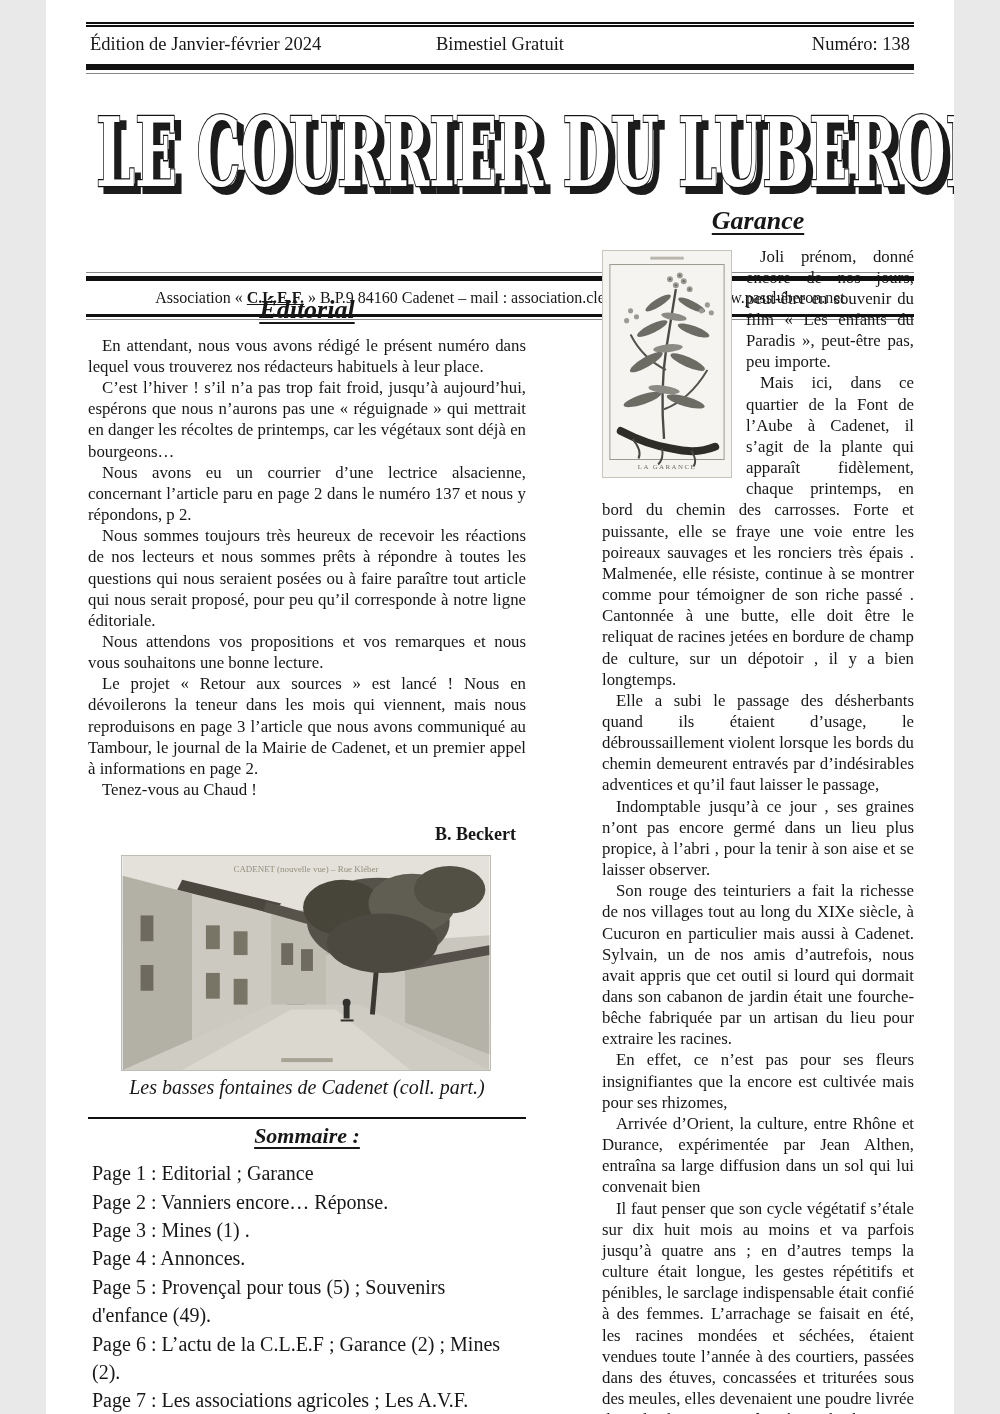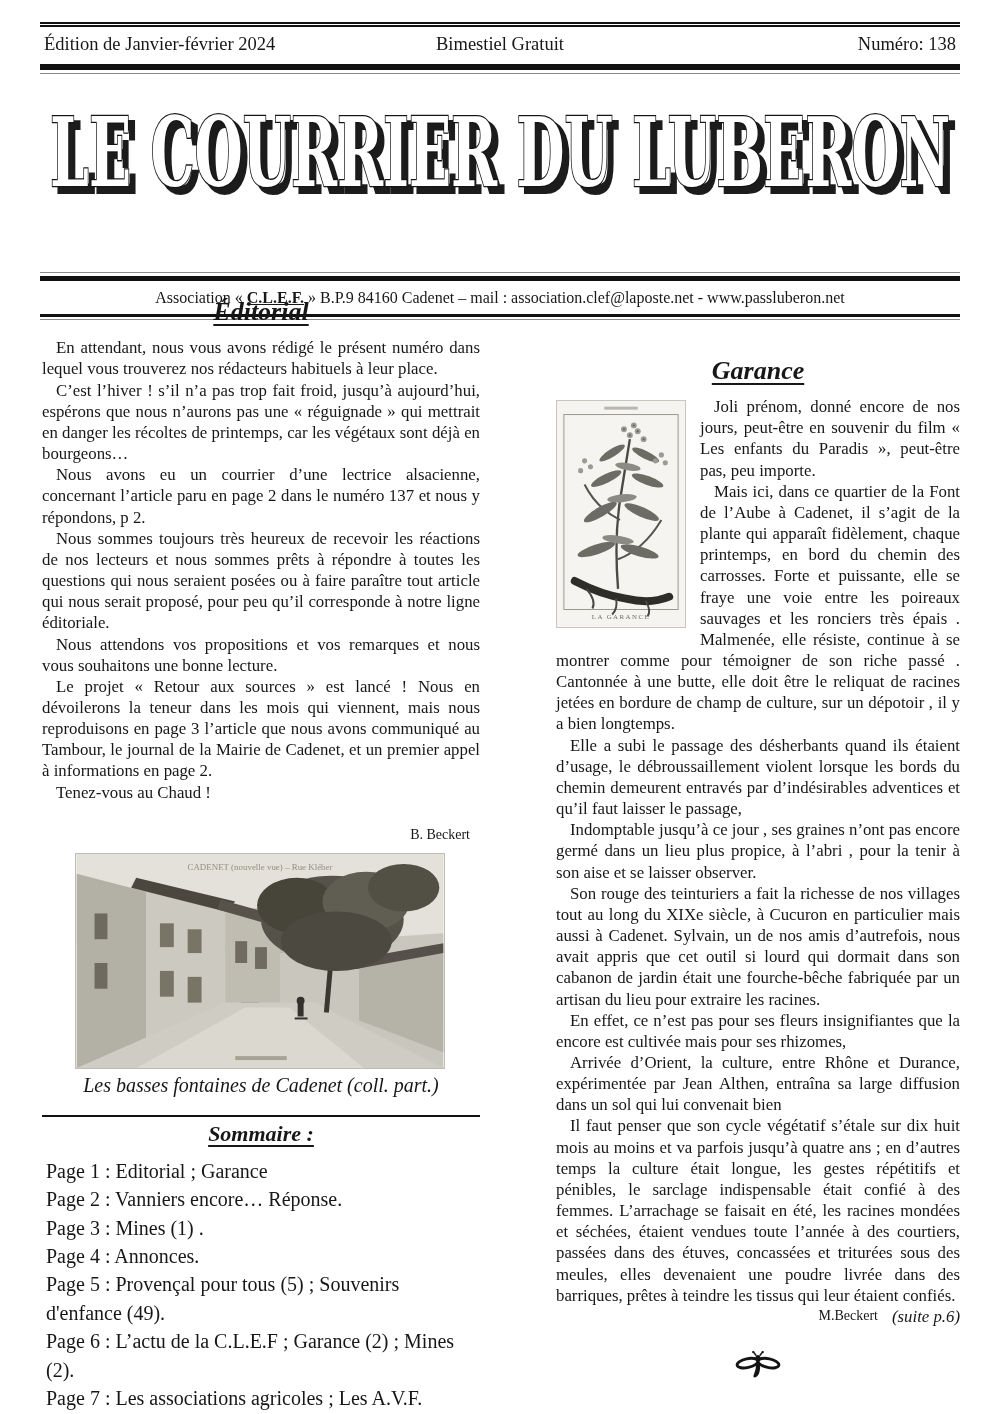--- a/index.html
+++ b/index.html
@@ -1,19 +1,19 @@
 <!DOCTYPE html>
 <html><head>
 <meta charset="utf-8">
 <style>
   * { box-sizing: border-box; }
   html,body { margin:0; padding:0; background:#e9e9e9; }
   body { font-family:"Liberation Serif","DejaVu Serif",serif; color:#171717; }
   .page{
-    position:relative; width:1000px; height:1414px; margin:0 auto;
+    position:relative; width:908px; height:1414px; margin:0 auto;
     background:#ffffff; padding:0 40px; overflow:hidden;
   }
   
   .rule-double-top{ margin-top:22px; height:0; border-top:5px double #111; }
   .rule-thick{ height:6px; background:#111; }
   .rule-thin{ height:2px; background:#111; }
   .rule-hair{ height:1px; background:#8a8a8a; }
   .gap2{ height:2px; } .gap3{ height:3px; }
   
   .header-row{ display:flex; align-items:baseline; padding:7px 4px 9px; font-size:18.5px; }
@@ -32,21 +32,21 @@
   .col-divider{ width:2px; background:#111; }
   .col-right{ flex:1; padding-left:14px; }
   .section-title{
     text-align:center; font-size:26px; font-weight:bold; font-style:italic;
     text-decoration:underline; text-decoration-thickness:2px; text-underline-offset:4px;
     margin:2px 0 10px;
   }
   p.body-text{
     margin:0; font-size:16.8px; line-height:1.26; text-align:justify; text-indent:14px;
   }
-  .signature{ text-align:right; font-weight:normal; font-size:14px; margin:24px 10px 8px 0; }
+  .signature{ text-align:right; font-weight:bold; font-size:18px; margin:24px 10px 8px 0; }
   
   .photo-fig{ margin:10px auto 0; width:372px; }
   .photo-fig svg{ display:block; border:1px solid #bdbdb5; }
   .photo-caption{ font-style:italic; font-size:20px; text-align:center; margin-top:5px; }
   
   .sommaire-rule{ height:2px; background:#111; margin:18px 0 4px; }
   .sommaire-list{ list-style:none; margin:10px 0 0 4px; padding:0; font-size:20px; line-height:1.42; }
   
   .botanical{ float:left; width:132px; margin:4px 12px 4px 0; }
   .botanical svg{ display:block; border:1px solid #c7c5bd; background:#f5f4f0; }

